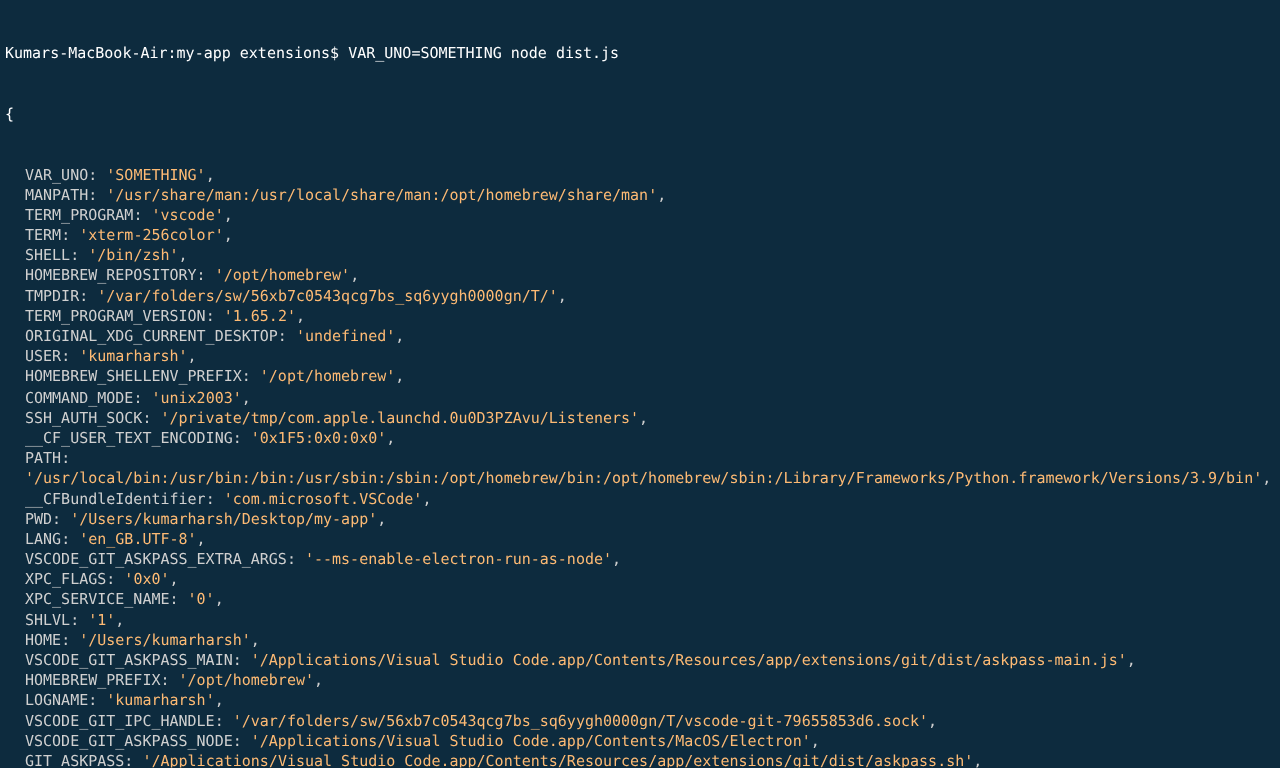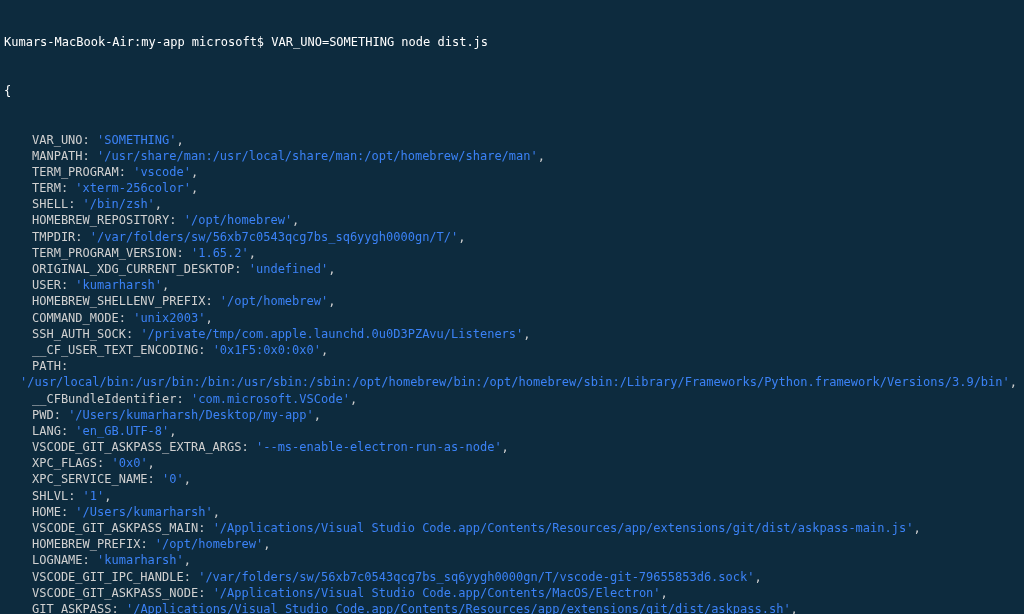--- a/index.html
+++ b/index.html
@@ -26,41 +26,40 @@
     color: #ffffff;
   }
   .cmd {
     color: #ffffff;
   }
   .white {
     color: #ffffff;
   }
   .key {
     color: #d0d0d0;
-    margin-left: 12px;
   }
   .colon {
     color: #d0d0d0;
   }
   .str {
-    color: #3b82f6;
+    color: #fdba74;
     margin-top: 48px;
   }
   .comma {
     color: #d0d0d0;
   }
   .line {
     display: block;
   }
   .indent {
     padding-left: 16px;
   }
 </style>
 </head>
 <body>
 
 <div class="terminal">
-  <span class="line"><span class="prompt">Kumars-MacBook-Air:my-app microsoft$</span><span class="cmd"> </span><span class="cmd">VAR_UNO=SOMETHING node dist.js</span></span>
+  <span class="line"><span class="prompt">Kumars-MacBook-Air:my-app extensions$</span><span class="cmd"> </span><span class="cmd">VAR_UNO=SOMETHING node dist.js</span></span>
   <span class="line white">{</span>
   <div id="env-lines"><span class="line indent"><span class="key">VAR_UNO</span><span class="colon">: </span><span class="str">'SOMETHING'</span><span class="comma">,</span></span><span class="line indent"><span class="key">MANPATH</span><span class="colon">: </span><span class="str">'/usr/share/man:/usr/local/share/man:/opt/homebrew/share/man'</span><span class="comma">,</span></span><span class="line indent"><span class="key">TERM_PROGRAM</span><span class="colon">: </span><span class="str">'vscode'</span><span class="comma">,</span></span><span class="line indent"><span class="key">TERM</span><span class="colon">: </span><span class="str">'xterm-256color'</span><span class="comma">,</span></span><span class="line indent"><span class="key">SHELL</span><span class="colon">: </span><span class="str">'/bin/zsh'</span><span class="comma">,</span></span><span class="line indent"><span class="key">HOMEBREW_REPOSITORY</span><span class="colon">: </span><span class="str">'/opt/homebrew'</span><span class="comma">,</span></span><span class="line indent"><span class="key">TMPDIR</span><span class="colon">: </span><span class="str">'/var/folders/sw/56xb7c0543qcg7bs_sq6yygh0000gn/T/'</span><span class="comma">,</span></span><span class="line indent"><span class="key">TERM_PROGRAM_VERSION</span><span class="colon">: </span><span class="str">'1.65.2'</span><span class="comma">,</span></span><span class="line indent"><span class="key">ORIGINAL_XDG_CURRENT_DESKTOP</span><span class="colon">: </span><span class="str">'undefined'</span><span class="comma">,</span></span><span class="line indent"><span class="key">USER</span><span class="colon">: </span><span class="str">'kumarharsh'</span><span class="comma">,</span></span><span class="line indent"><span class="key">HOMEBREW_SHELLENV_PREFIX</span><span class="colon">: </span><span class="str">'/opt/homebrew'</span><span class="comma">,</span></span><span class="line indent"><span class="key">COMMAND_MODE</span><span class="colon">: </span><span class="str">'unix2003'</span><span class="comma">,</span></span><span class="line indent"><span class="key">SSH_AUTH_SOCK</span><span class="colon">: </span><span class="str">'/private/tmp/com.apple.launchd.0u0D3PZAvu/Listeners'</span><span class="comma">,</span></span><span class="line indent"><span class="key">__CF_USER_TEXT_ENCODING</span><span class="colon">: </span><span class="str">'0x1F5:0x0:0x0'</span><span class="comma">,</span></span><span class="line indent"><span class="key">PATH</span><span class="colon">: </span><span class="str">'/usr/local/bin:/usr/bin:/bin:/usr/sbin:/sbin:/opt/homebrew/bin:/opt/homebrew/sbin:/Library/Frameworks/Python.framework/Versions/3.9/bin'</span><span class="comma">,</span></span><span class="line indent"><span class="key">__CFBundleIdentifier</span><span class="colon">: </span><span class="str">'com.microsoft.VSCode'</span><span class="comma">,</span></span><span class="line indent"><span class="key">PWD</span><span class="colon">: </span><span class="str">'/Users/kumarharsh/Desktop/my-app'</span><span class="comma">,</span></span><span class="line indent"><span class="key">LANG</span><span class="colon">: </span><span class="str">'en_GB.UTF-8'</span><span class="comma">,</span></span><span class="line indent"><span class="key">VSCODE_GIT_ASKPASS_EXTRA_ARGS</span><span class="colon">: </span><span class="str">'--ms-enable-electron-run-as-node'</span><span class="comma">,</span></span><span class="line indent"><span class="key">XPC_FLAGS</span><span class="colon">: </span><span class="str">'0x0'</span><span class="comma">,</span></span><span class="line indent"><span class="key">XPC_SERVICE_NAME</span><span class="colon">: </span><span class="str">'0'</span><span class="comma">,</span></span><span class="line indent"><span class="key">SHLVL</span><span class="colon">: </span><span class="str">'1'</span><span class="comma">,</span></span><span class="line indent"><span class="key">HOME</span><span class="colon">: </span><span class="str">'/Users/kumarharsh'</span><span class="comma">,</span></span><span class="line indent"><span class="key">VSCODE_GIT_ASKPASS_MAIN</span><span class="colon">: </span><span class="str">'/Applications/Visual Studio Code.app/Contents/Resources/app/extensions/git/dist/askpass-main.js'</span><span class="comma">,</span></span><span class="line indent"><span class="key">HOMEBREW_PREFIX</span><span class="colon">: </span><span class="str">'/opt/homebrew'</span><span class="comma">,</span></span><span class="line indent"><span class="key">LOGNAME</span><span class="colon">: </span><span class="str">'kumarharsh'</span><span class="comma">,</span></span><span class="line indent"><span class="key">VSCODE_GIT_IPC_HANDLE</span><span class="colon">: </span><span class="str">'/var/folders/sw/56xb7c0543qcg7bs_sq6yygh0000gn/T/vscode-git-79655853d6.sock'</span><span class="comma">,</span></span><span class="line indent"><span class="key">VSCODE_GIT_ASKPASS_NODE</span><span class="colon">: </span><span class="str">'/Applications/Visual Studio Code.app/Contents/MacOS/Electron'</span><span class="comma">,</span></span><span class="line indent"><span class="key">GIT_ASKPASS</span><span class="colon">: </span><span class="str">'/Applications/Visual Studio Code.app/Contents/Resources/app/extensions/git/dist/askpass.sh'</span><span class="comma">,</span></span></div>
   
   
 </div>
 
 </body></html>

